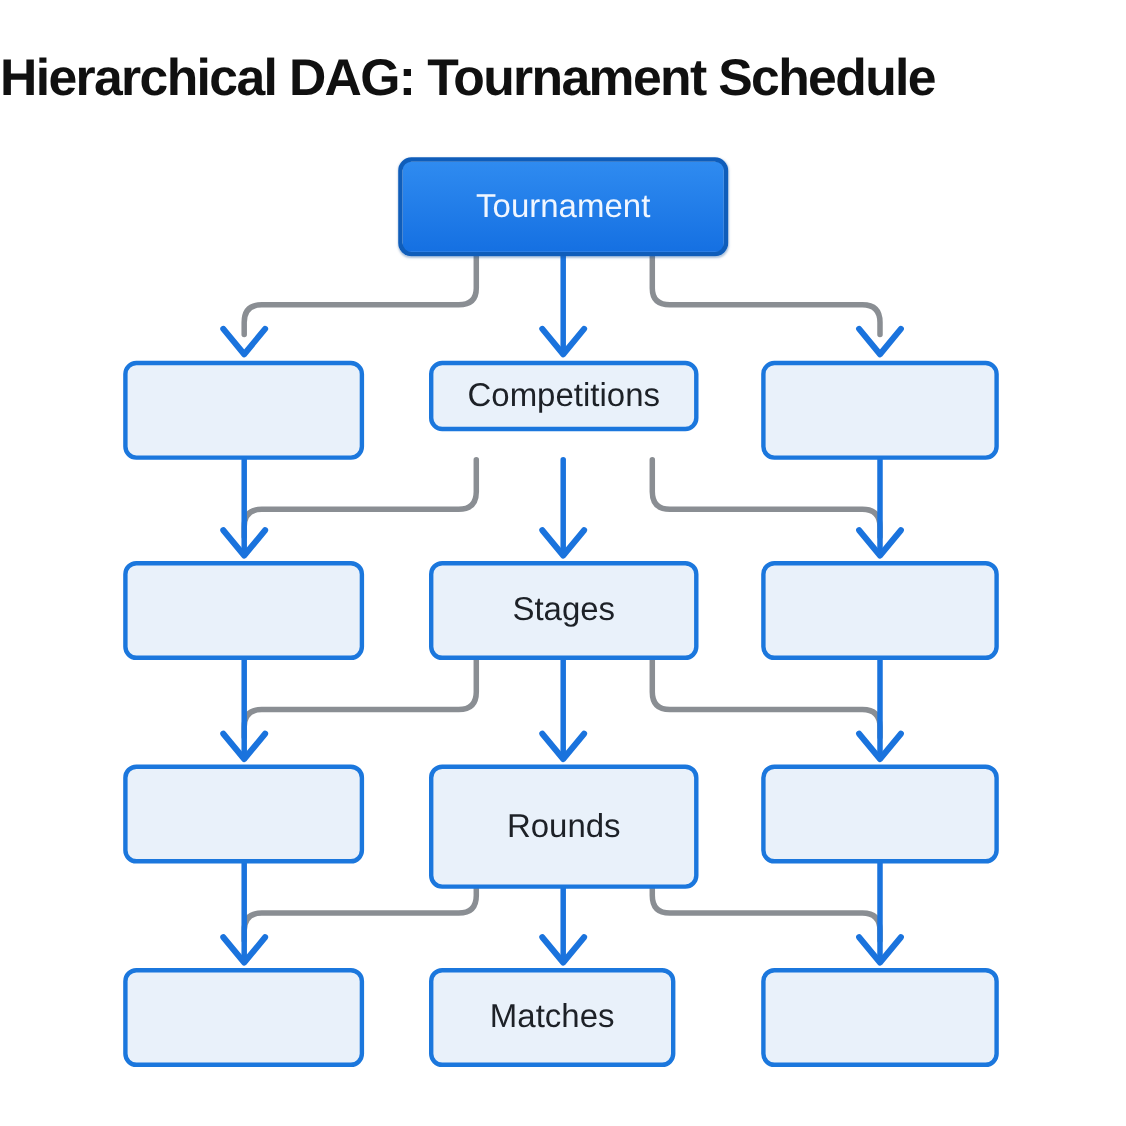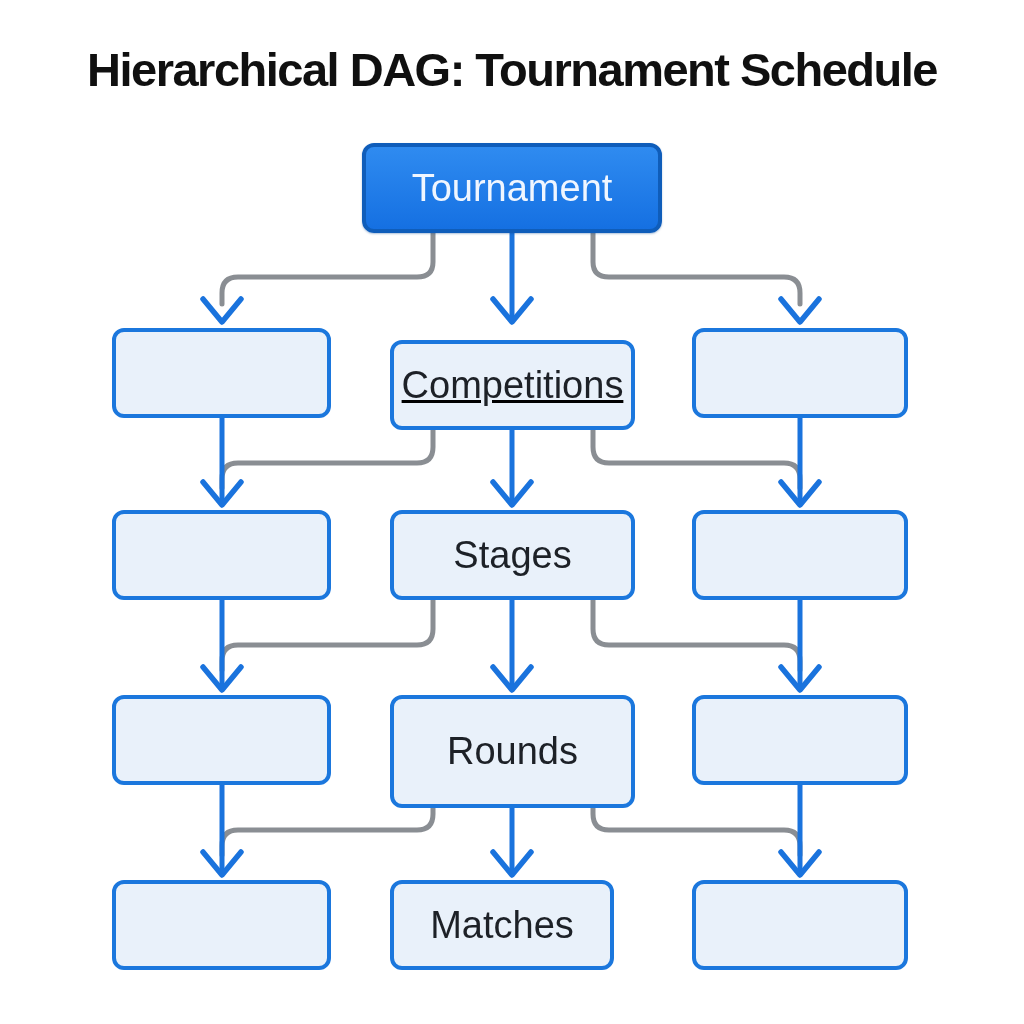--- a/index.html
+++ b/index.html
@@ -7,21 +7,21 @@
     position:relative;
     width:1024px;height:1024px;
     background:#ffffff;
     font-family:"Liberation Sans", sans-serif;
     overflow:hidden;
   }
   .title{
     position:absolute;
     top:42px;left:0;width:100%;
     margin:0;
-    text-align:center;
+    text-align:left;
     font-size:47px;
     font-weight:800;
     letter-spacing:-1.5px;
     color:#101010;
   }
   .edges{
     position:absolute;
     left:0;top:0;width:1024px;height:1024px;
   }
   .edge-gray{stroke:#8a8e93;stroke-width:5;fill:none;stroke-linecap:round;stroke-linejoin:round;}
@@ -29,21 +29,21 @@
   .arrowhead{stroke:#1a73dd;stroke-width:5.5;fill:none;stroke-linecap:round;stroke-linejoin:round;}
   .node{
     position:absolute;
     display:flex;align-items:center;justify-content:center;
     border:4px solid #1b77dd;
     border-radius:12px;
     background:#e9f1fa;
     box-sizing:border-box;
   }
   .node .label{
-    font-size:38px;
+    font-size:30px;
     color:#1d2127;
     white-space:nowrap;
   }
   .node.root{
     background:linear-gradient(180deg,#2f8bf0 0%,#1570e2 100%);
     border:4px solid #0f5dba;
     box-shadow:0 1px 2px rgba(16,77,150,0.35);
   }
   .node.root .label{
     color:#f0f6ff;
@@ -98,21 +98,21 @@
     </g>
   </svg>
 
   <div class="node root" style="left:362px;top:143px;width:300px;height:90px;">
     <span class="label">Tournament</span>
   </div>
 
   <div class="node" style="left:112px;top:328px;width:219px;height:90px;">
     <span class="label"></span>
   </div>
-  <div class="node" style="left:390px;top:340px;width:245px;height:90px;text-decoration:underline;">
+  <div class="node" style="left:390px;top:328px;width:245px;height:64px;">
     <span class="label">Competitions</span>
   </div>
   <div class="node" style="left:692px;top:328px;width:216px;height:90px;">
     <span class="label"></span>
   </div>
 
   <div class="node" style="left:112px;top:510px;width:219px;height:90px;">
     <span class="label"></span>
   </div>
   <div class="node" style="left:390px;top:510px;width:245px;height:90px;align-items:center;">

